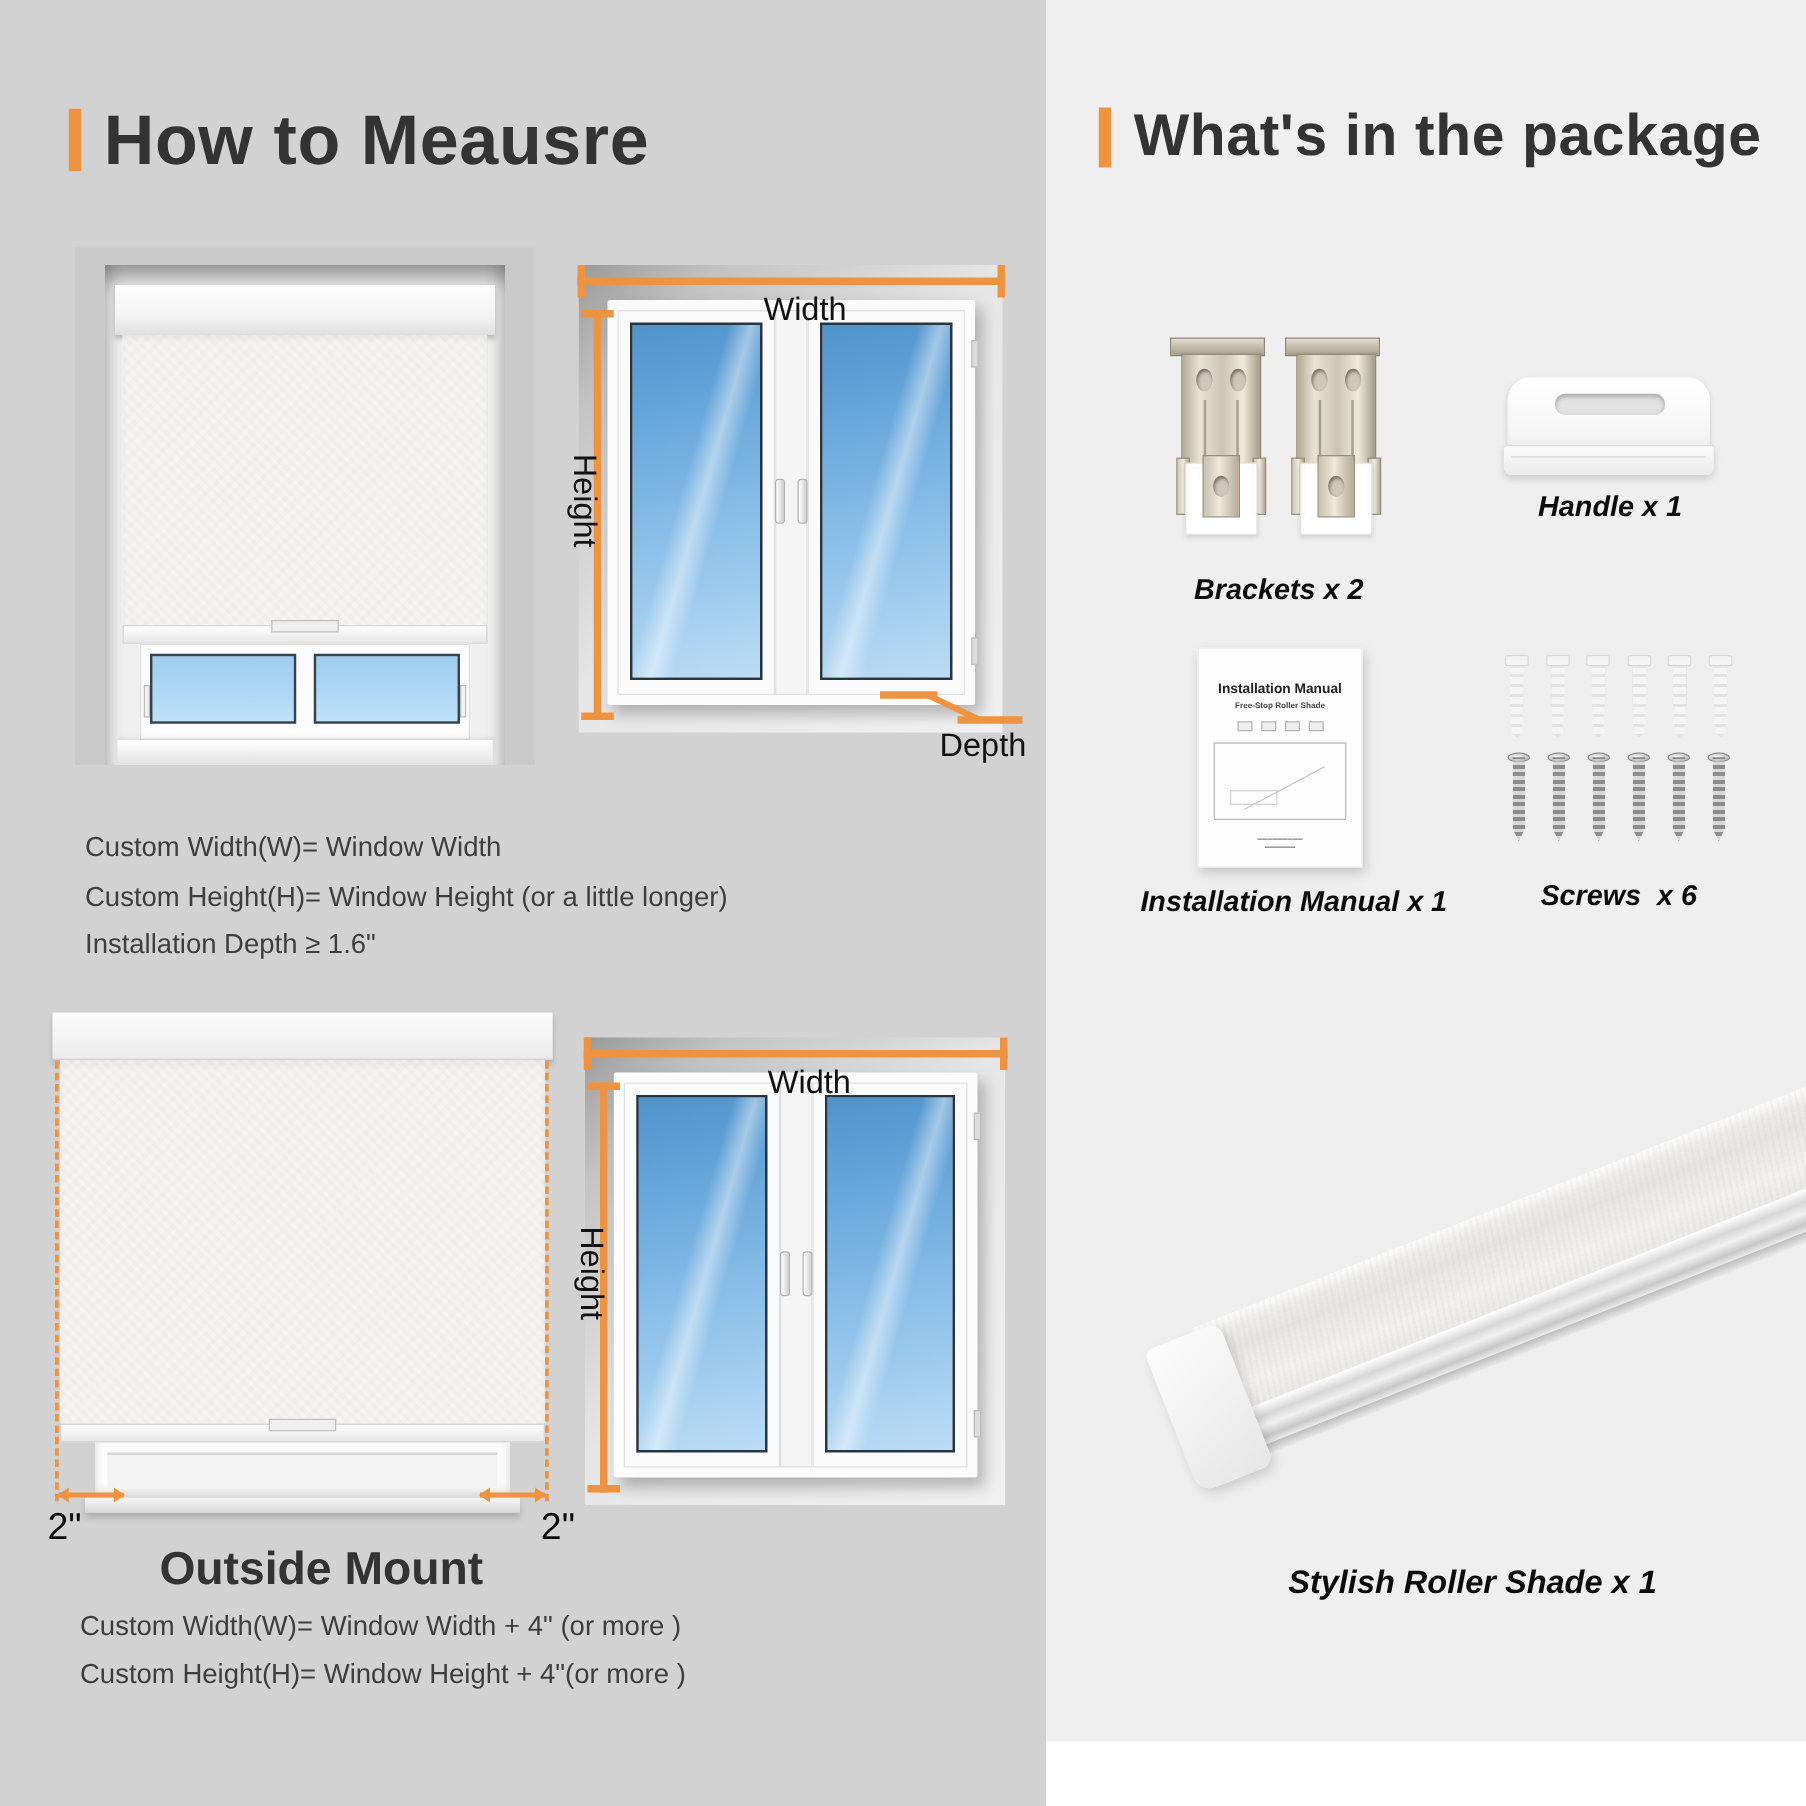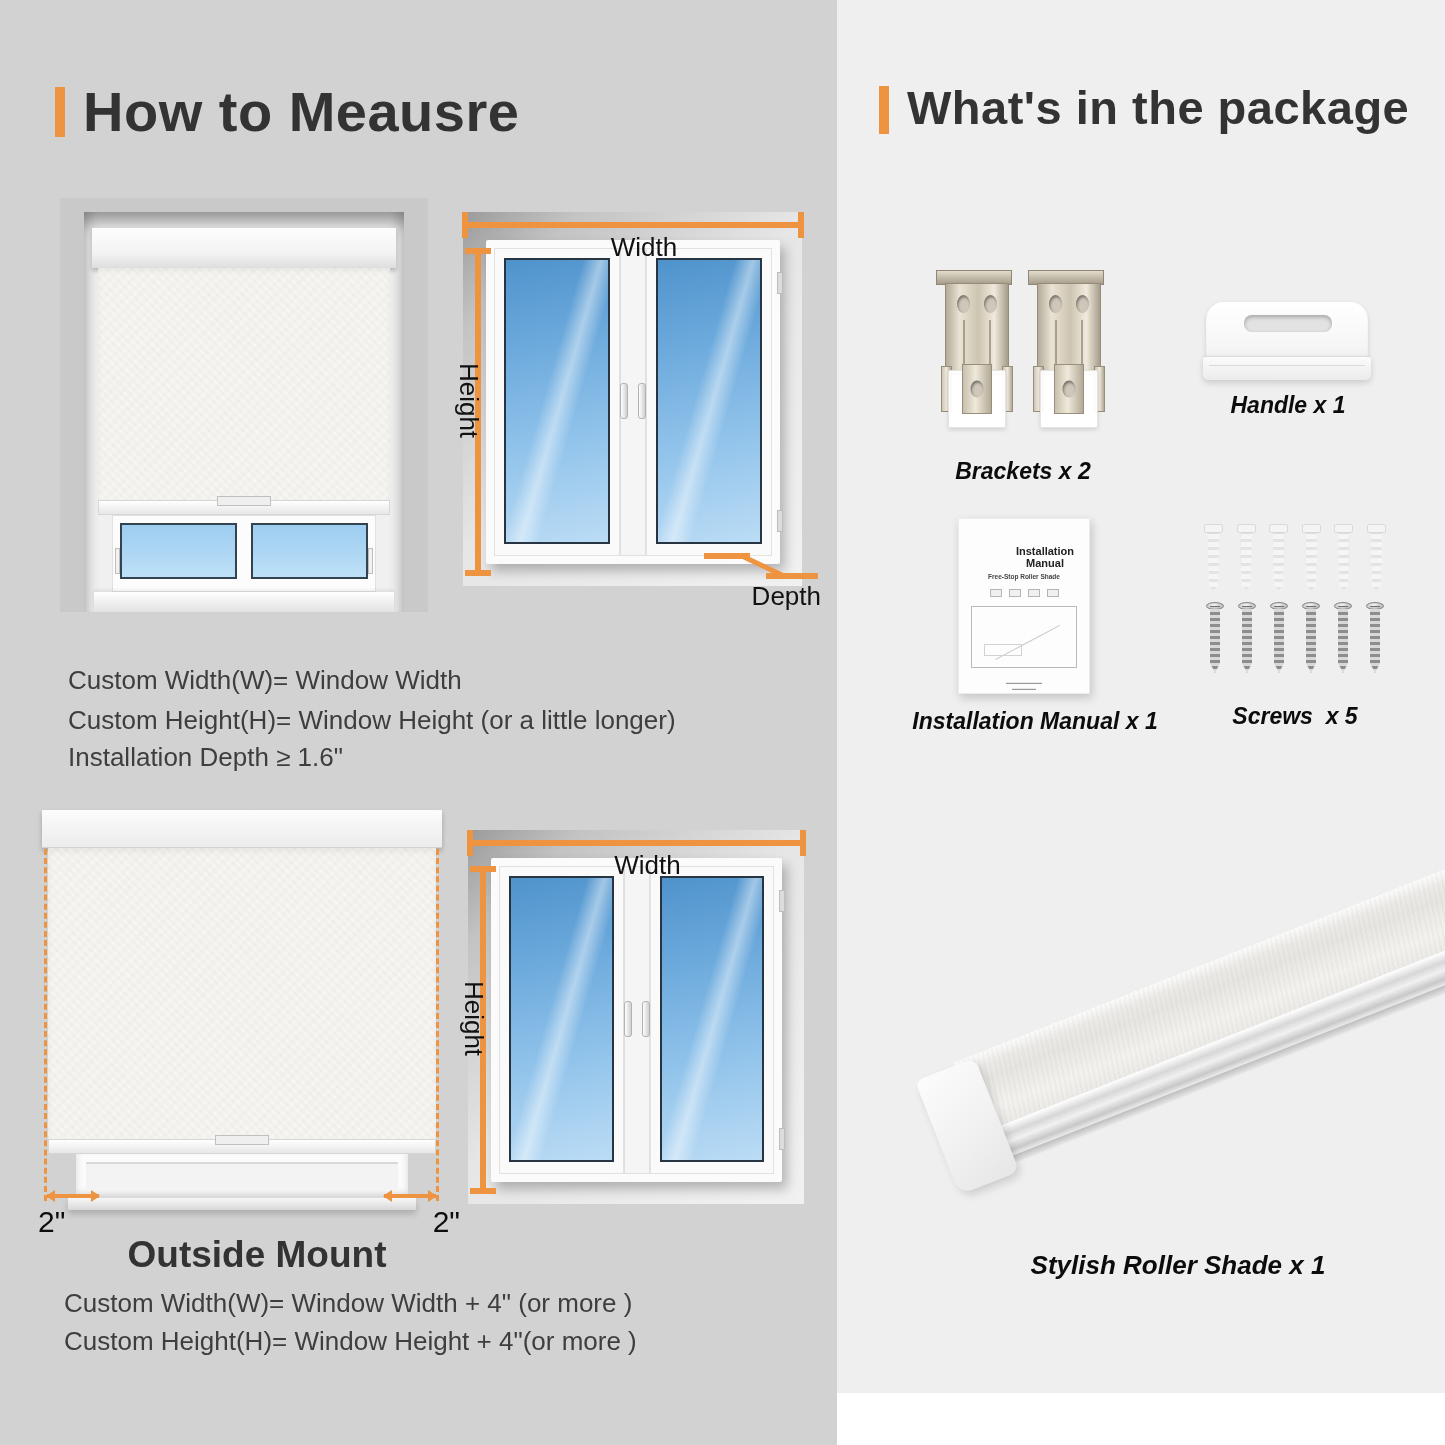--- a/index.html
+++ b/index.html
@@ -87,21 +87,21 @@
   .oa-l{left:7px;width:52px;} .oa-r{right:16px;width:52px;}
   .offset-arrow::before,.offset-arrow::after{content:"";position:absolute;top:-4px;border-top:6px solid transparent;border-bottom:6px solid transparent;}
   .offset-arrow::before{left:-1px;border-right:9px solid var(--accent,#ee9340);}
   .offset-arrow::after{right:-1px;border-left:9px solid var(--accent,#ee9340);}
   .off-label{position:absolute;top:402px;font-size:30px;color:#0d0d0d;}
   .off-l{left:-2px;} .off-r{right:-8px;}
 
   
   .mount-heading{position:absolute;width:430px;text-align:center;font-size:37px;font-weight:bold;color:var(--heading_text,#333);}
   .mh1{left:38px;top:618px;} .mh2{left:42px;top:1234px;}
-  .rule{position:absolute;left:68px;font-size:26px;color:var(--body_text,#3e3e3e);white-space:nowrap;}
+  .rule{position:absolute;left:68px;font-size:22px;color:var(--body_text,#3e3e3e);white-space:nowrap;}
   .r1a{top:665px;} .r1b{top:705px;} .r1c{top:742px;}
   .r2a{left:64px;top:1288px;} .r2b{left:64px;top:1326px;}
 
   
   .pkg-label{position:absolute;transform:translateX(-50%);font-size:23px;font-weight:bold;font-style:italic;color:var(--label_text,#0c0c0c);white-space:pre;}
 
   .brackets-photo{position:absolute;left:104px;top:270px;width:164px;height:158px;display:flex;gap:20px;}
   .bracket{position:relative;width:72px;height:158px;}
   .bk-flange{position:absolute;top:0;left:-5px;right:1px;height:15px;background:linear-gradient(180deg,#e3dccc,#a69d8b);border:1px solid #8f8675;}
   .bk-body{position:absolute;top:13px;left:4px;right:4px;height:92px;border:1px solid #948b79;
@@ -120,21 +120,21 @@
   .handle-photo{position:absolute;left:369px;top:302px;width:162px;height:82px;}
   .h-top{position:absolute;left:0;right:0;top:0;bottom:20px;background:linear-gradient(180deg,#ffffff 0%,#f6f6f6 70%,#ededed 100%);
     border-radius:18px 18px 4px 4px;box-shadow:0 2px 5px rgba(0,0,0,.13),inset 0 -2px 3px rgba(0,0,0,.05);}
   .h-slot{position:absolute;top:13px;left:38px;width:88px;height:17px;background:#e2e2e2;border-radius:8px;box-shadow:inset 0 2px 4px rgba(0,0,0,.28);}
   .h-base{position:absolute;left:-3px;right:-3px;bottom:4px;height:24px;background:linear-gradient(180deg,#fbfbfb,#ebebeb);
     border-top:1px solid #dcdcdc;border-radius:3px 3px 6px 6px;box-shadow:0 3px 6px rgba(0,0,0,.15);}
   .h-base::after{content:"";position:absolute;left:6px;right:6px;top:8px;border-top:1px solid #dadada;}
 
   .manual-photo{position:absolute;left:121px;top:518px;width:132px;height:176px;background:#fdfdfd;
     box-shadow:2px 4px 9px rgba(0,0,0,.18);border:1px solid #ececec;padding-top:26px;}
-  .md-title{font-size:11px;font-weight:bold;text-align:center;color:#222;padding-left:42px;}
+  .md-title{font-size:11px;font-weight:bold;text-align:center;color:#222;}
   .md-sub{font-size:6.5px;font-weight:bold;text-align:center;color:#444;margin-top:4px;}
   .md-icons{display:flex;justify-content:center;gap:7px;margin-top:9px;}
   .md-ic{width:12px;height:8px;border:1px solid #b5b5b5;background:#f0f0f0;}
   .md-box{margin:9px 12px 0;height:62px;border:1px solid #b9b9b9;position:relative;overflow:hidden;}
   .md-box::before{content:"";position:absolute;left:18%;top:58%;width:70%;border-top:1px solid #c7c7c7;transform:rotate(-28deg);}
   .md-box::after{content:"";position:absolute;left:12%;top:62%;width:34%;height:16%;border:1px solid #d2d2d2;}
   .md-foot{margin-top:12px;text-align:center;font-size:4px;color:#9a9a9a;line-height:1.6;}
 
   .screws-photo{position:absolute;left:369px;top:524px;width:178px;height:158px;}
   .anchor-row,.screw-row{position:absolute;left:0;right:0;display:flex;justify-content:space-between;}
@@ -387,21 +387,21 @@
         <div class="screw">
             <div class="sc-head"></div>
             <div class="sc-shaft"></div>
           </div>
         <div class="screw">
             <div class="sc-head"></div>
             <div class="sc-shaft"></div>
           </div>
       </div>
     </div>
-    <div class="pkg-label pl-screws">Screws  x 5</div>
+    <div class="pkg-label pl-screws">Screws  x 6</div>
 
     <div class="rollbar">
       <div class="rb-fabric"></div>
       <div class="rb-rail"></div>
       <div class="rb-lip"></div>
       <div class="rb-cap"></div>
     </div>
     <div class="pkg-label pl-shade">Stylish Roller Shade x 1</div>
   </section>
 </div>

